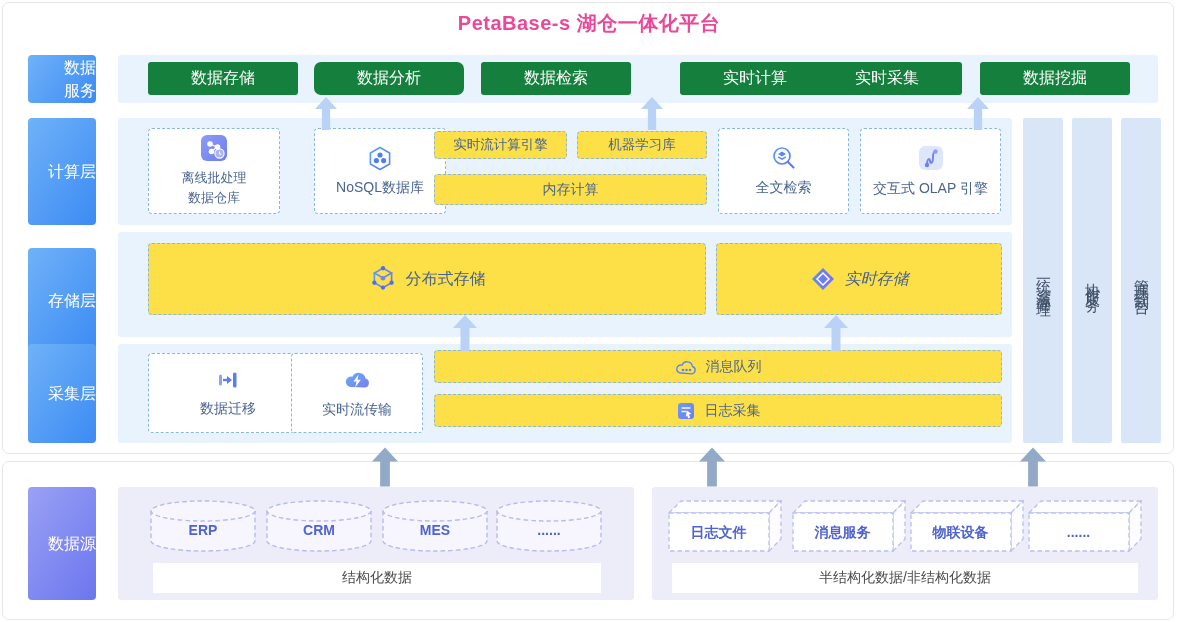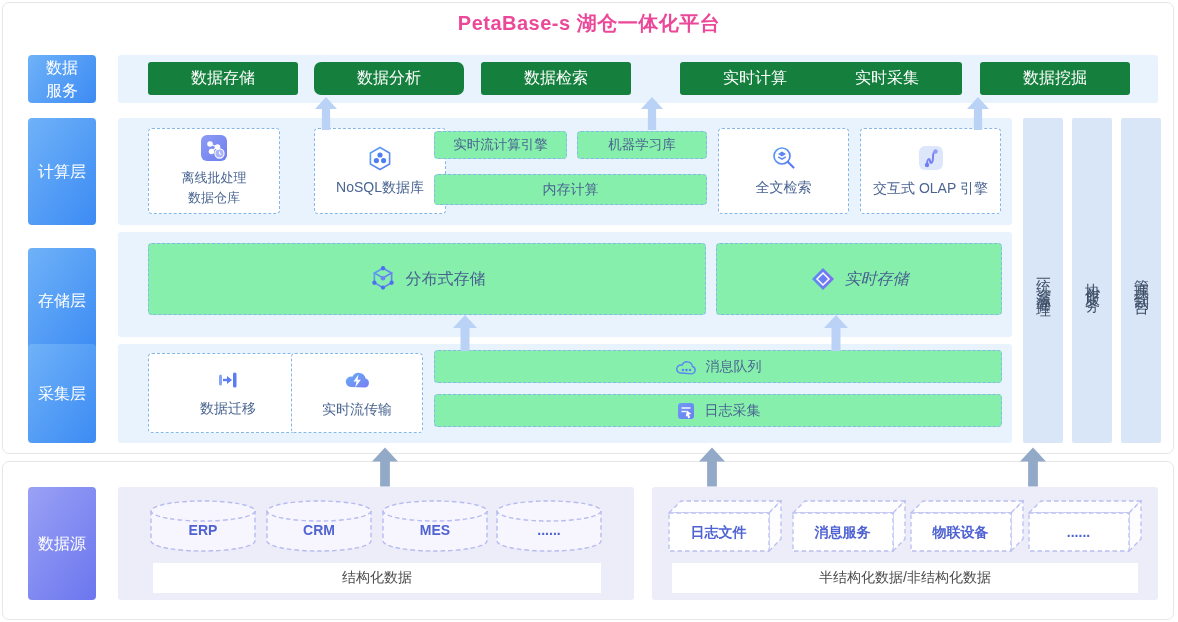--- a/index.html
+++ b/index.html
@@ -8,35 +8,35 @@
   .stage { position:relative; width:1178px; height:622px; overflow:hidden; }
   .abs { position:absolute; }
 
   .outer { background:#fff; border:1px solid #e7e7e7; border-radius:7px; }
 
   .title { left:0; top:10px; width:1178px; text-align:center;
     font-size:20px; font-weight:bold; color:#ec4899; letter-spacing:.5px; }
 
   .layer-label { background:linear-gradient(125deg,#6fb2f8,#3c8bf4);
     border-radius:4px; color:#fff; font-size:16px; line-height:1.45;
-    display:flex; align-items:center; justify-content:center; text-align:center; }
+    display:flex; align-items:center; justify-content:flex-end; text-align:center; }
   .layer-label.purple { background:linear-gradient(125deg,#9aa1f5,#6b76ee); }
 
   .panel { background:#e9f3fd; border-radius:3px; }
   .lav-panel { background:#ecedf9; border-radius:3px; }
 
   .gbtn { background:#15803d; border-radius:3px; color:#fff; font-size:16px;
     display:flex; align-items:center; justify-content:center; width:150px; height:33px; }
 
   .card { background:#fff; border:1px dashed #85b7ea; border-radius:4px;
     color:#4a6591; font-size:14px; display:flex; flex-direction:column;
     align-items:center; justify-content:center; text-align:center; }
   .card .two-line { line-height:1.55; font-size:13px; margin-top:6px; }
   .card .one-line { margin-top:8px; }
-  .rowbox { background:#86efac; border:1px dashed #85b7ea; border-radius:4px;
+  .rowbox { background:#fde047; border:1px dashed #85b7ea; border-radius:4px;
     color:#4a6591; display:flex; flex-direction:row; align-items:center;
     justify-content:center; gap:9px; }
   .rowbox.big { font-size:16px; color:#47628f; }
   .rowbox.slim { font-size:14px; }
 
   .vcol { background:#d9e6f7; border-radius:2px; display:flex;
     align-items:center; justify-content:center; }
   .vcol span { writing-mode:vertical-rl; text-orientation:upright;
     letter-spacing:5px; font-size:15px; color:#3d4e66; }
 

